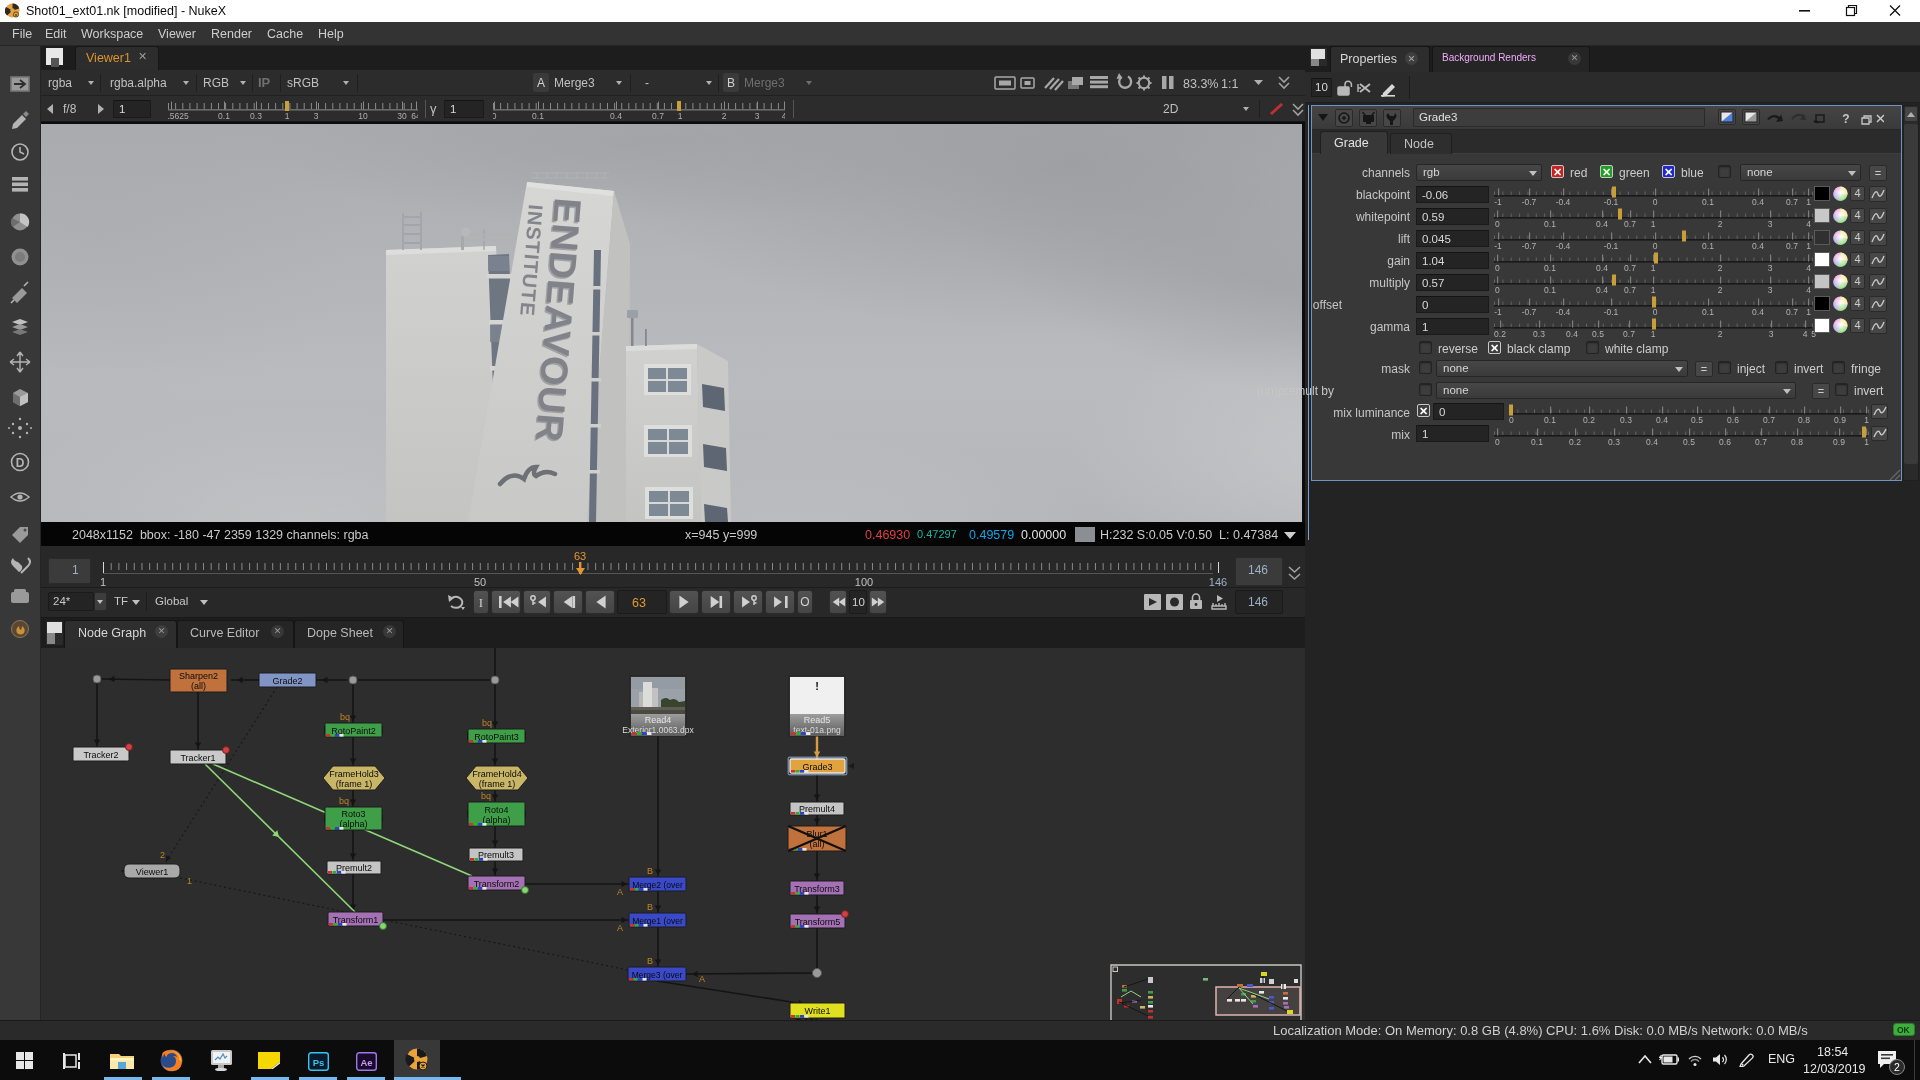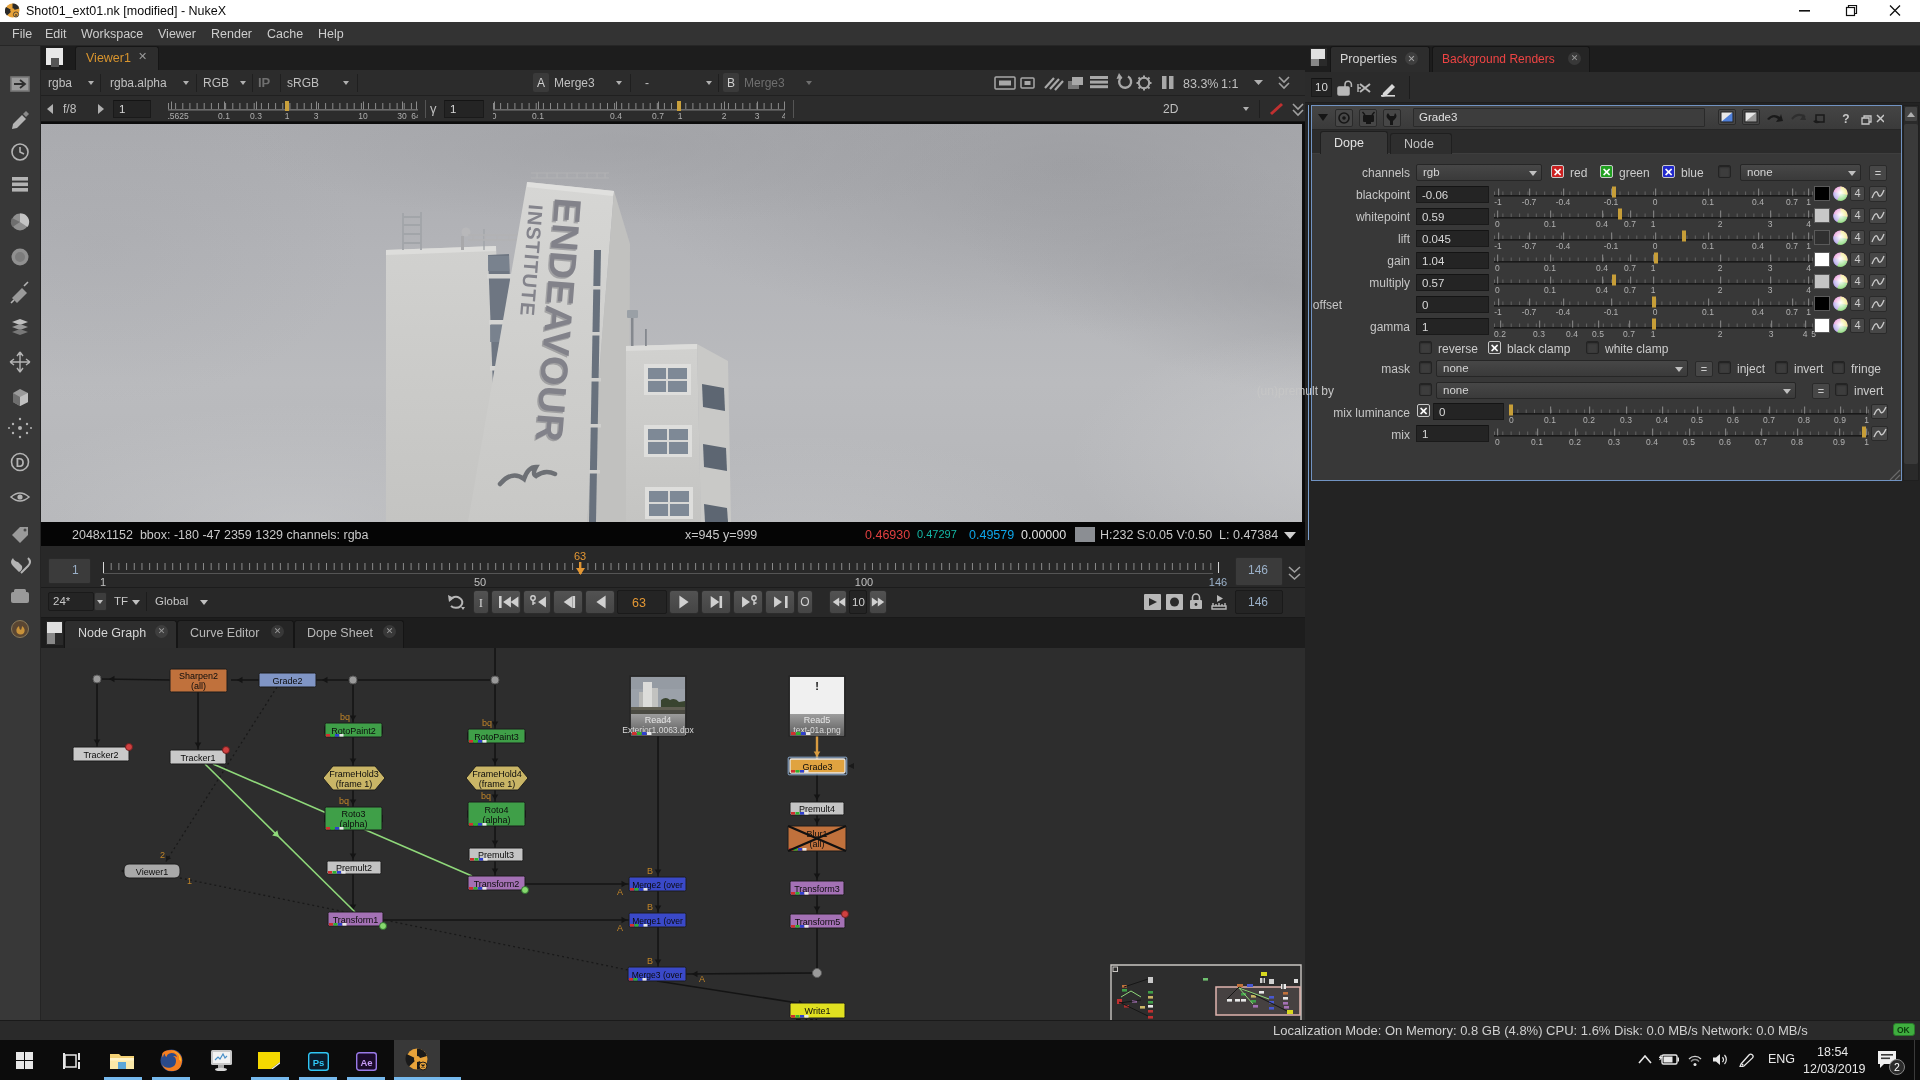--- a/index.html
+++ b/index.html
@@ -999,21 +999,21 @@
   </svg>
 <div class="abs" style="left:1305px;top:46px;width:615px;height:974px;background:#232323;"></div>
 <div class="abs" style="left:1305px;top:46px;width:615px;height:26px;background:#1d1d1d;"></div>
 <div class="abs" style="left:1310px;top:48px;width:17px;height:18px;background:#2a2a2a;"></div>
 <div class="abs" style="left:1311px;top:49px;width:14px;height:10px;background:#e0e0e0;"></div>
 <div class="abs" style="left:1311px;top:59px;width:8px;height:7px;background:#888;"></div>
 <div class="abs" style="left:1330px;top:46px;width:100px;height:26px;background:#2d2d2d;border:1px solid #151515;border-bottom:none;border-radius:3px 3px 0 0;"></div>
 <div class="abs" style="left:1340px;top:52px;font-size:12.5px;color:#d6d6d6;white-space:nowrap;">Properties</div>
 <div class="abs" style="left:1405px;top:52px;width:13px;height:13px;border-radius:7px;background:#3e3e3e;color:#a8a8a8;font-size:9.5px;text-align:center;line-height:13px;">✕</div>
 <div class="abs" style="left:1432px;top:46px;width:158px;height:26px;background:#252525;border:1px solid #151515;border-bottom:none;border-radius:3px 3px 0 0;"></div>
-<div class="abs" style="left:1442px;top:52px;font-size:12px;color:#ef4444;white-space:nowrap;">Background Renders</div>
+<div class="abs" style="left:1442px;top:52px;font-size:10px;color:#f0abfc;white-space:nowrap;">Background Renders</div>
 <div class="abs" style="left:1568px;top:52px;width:13px;height:13px;border-radius:7px;background:#383838;color:#9a9a9a;font-size:9px;text-align:center;line-height:13px;">✕</div>
 <div class="abs" style="left:1305px;top:72px;width:615px;height:31px;background:#2b2b2b;border-bottom:1px solid #1e1e1e;"></div>
 <div class="inp" style="left:1311px;top:78px;width:21px;height:19px;padding-left:3px;">10</div>
 <svg class="abs" style="left:1336px;top:78px" width="70" height="20">
 <g stroke="#b8b8b8" fill="none" stroke-width="1.5">
 <rect x="2" y="9" width="11" height="8" rx="1" fill="#b8b8b8"></rect>
       <path d="M9 9 v-2.5 a3.2 3.2 0 0 1 6.4 0 V9"></path>
 <path d="M24 6 l10 8 M34 6 l-10 8" stroke-width="2"></path>
       <path d="M22 6 v8 M22 10 h3" stroke-width="1.4"></path>
 <path d="M47 15 l9 -9 3 3 -9 9 -4 1 z" fill="#d8d8d8" stroke="none"></path>
@@ -1054,21 +1054,21 @@
     <path d="M28 9 q6 -7 13 -2" fill="none" stroke="#2e2e2e" stroke-width="2"></path>
     <path d="M40 4 l2 6 -6 0 z" fill="#2e2e2e"></path>
     <path d="M52 5 h8 v7 h-8 z" fill="none" stroke="#1a1a1a" stroke-width="1.5"></path>
     <path d="M56 12 q-4 3 -7 -1 l3 -1" fill="#1a1a1a"></path>
     <text x="82" y="13" font-size="12" font-weight="bold" fill="#c8c8c8" text-anchor="middle">?</text>
     <path d="M98 8 h7 v6 h-7 z M100 8 v-2 h7 v6 h-2" fill="none" stroke="#c8c8c8" stroke-width="1.3"></path>
     <path d="M113 5 l7 7 M120 5 l-7 7" stroke="#c8c8c8" stroke-width="1.5"></path>
   </svg>
 <div class="abs" style="left:1312px;top:130px;width:589px;height:24px;background:#2b2b2b;border-bottom:1px solid #3e3e3e;"></div>
 <div class="abs" style="left:1320px;top:131px;width:68px;height:24px;background:#383838;border:1px solid #1f1f1f;border-bottom:none;border-radius:3px 3px 0 0;"></div>
-<div class="abs" style="left:1334px;top:136px;font-size:12.5px;color:#e2e2e2;white-space:nowrap;">Dope</div>
+<div class="abs" style="left:1334px;top:136px;font-size:12.5px;color:#e2e2e2;white-space:nowrap;">Grade</div>
 <div class="abs" style="left:1390px;top:133px;width:62px;height:22px;background:#2e2e2e;border:1px solid #1f1f1f;border-bottom:none;border-radius:3px 3px 0 0;"></div>
 <div class="abs" style="left:1404px;top:137px;font-size:12.5px;color:#c2c2c2;white-space:nowrap;">Node</div>
 <div class="abs" style="left:1312px;top:154px;width:589px;height:326px;background:#383838;"></div>
 <div class="lbl" style="left:1310px;top:166px;width:100px;">channels</div>
 <div class="dd" style="left:1416px;top:164px;width:126px;height:17px;color:#d4d4d4;line-height:15px;">rgb</div>
 <div class="dda" style="left:1529px;top:170.5px;"></div>
 <div class="cbx" style="left:1551px;top:165px;background:#cc2020;border:1px solid #c8c8c8;">✕</div>
 <div class="abs" style="left:1570px;top:166px;font-size:12px;color:#cccccc;white-space:nowrap;">red</div>
 <div class="cbx" style="left:1600px;top:165px;background:#20a020;border:1px solid #c8c8c8;">✕</div>
 <div class="abs" style="left:1619px;top:166px;font-size:12px;color:#cccccc;white-space:nowrap;">green</div>

